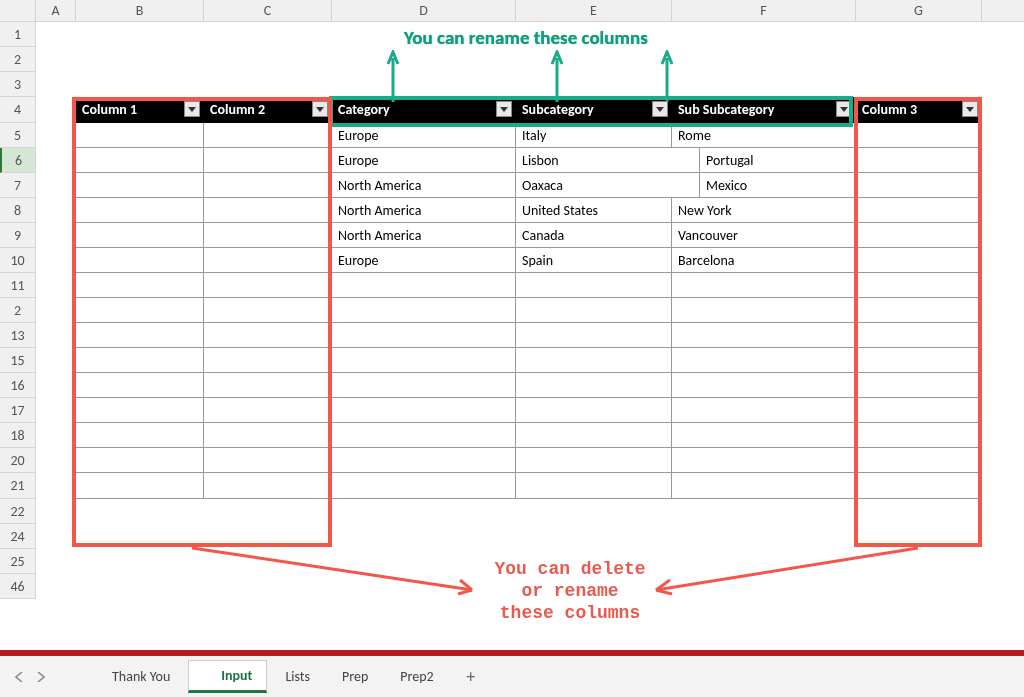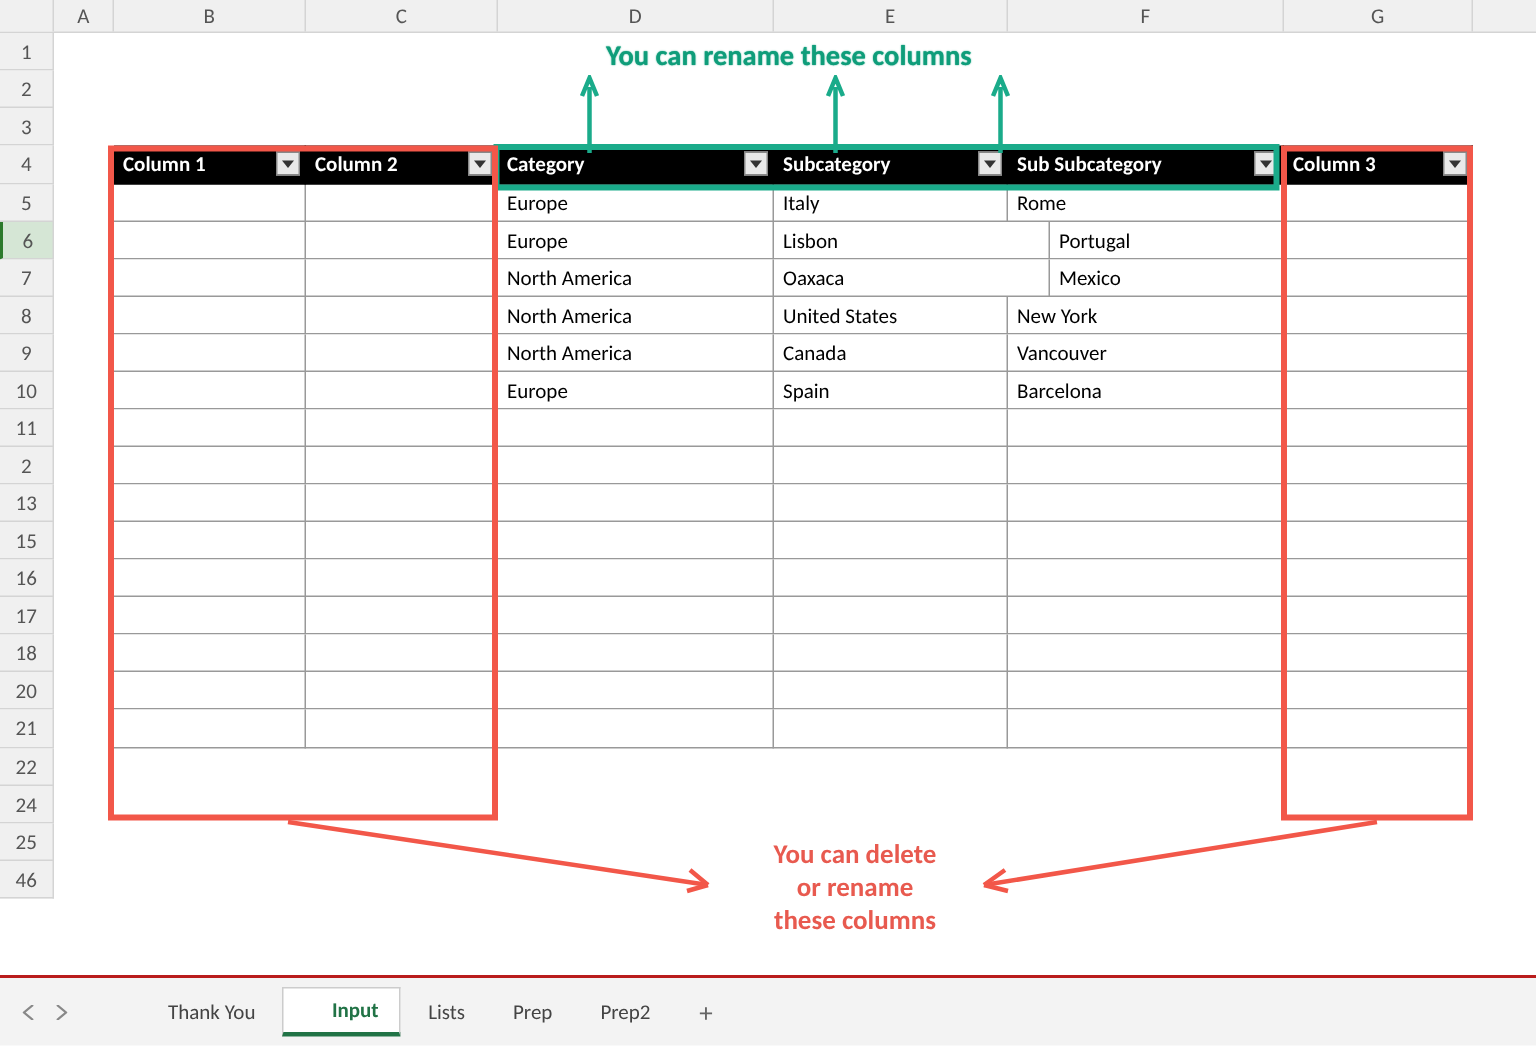--- a/index.html
+++ b/index.html
@@ -113,20 +113,21 @@
     font-size: 19px;
     text-shadow: 0 0 1px #0f9d7a;
   }
   .annot-red-text {
     position: absolute;
     color: #e85a4f;
     font-weight: bold;
     font-size: 18px;
     text-align: center;
     line-height: 22px;
+    font-family: Liberation Mono, monospace;
   }
   .green-box {
     position: absolute;
     border: 4px solid #1aab8a;
     pointer-events: none;
   }
   .red-box {
     position: absolute;
     border: 4px solid #f25749;
     pointer-events: none;
@@ -135,21 +136,21 @@
     position: absolute;
     pointer-events: none;
   }
   
   .tabbar {
     position: absolute;
     bottom: 0;
     left: 0; right: 0;
     height: 47px;
     background: #f3f3f3;
-    border-top: 2px solid #b91c1c;
+    border-top: 6px solid #b91c1c;
     display: flex;
     align-items: center;
     padding-left: 10px;
     gap: 4px;
   }
   .nav-btn {
     width: 18px;
     height: 20px;
     display: flex;
     align-items: center;

